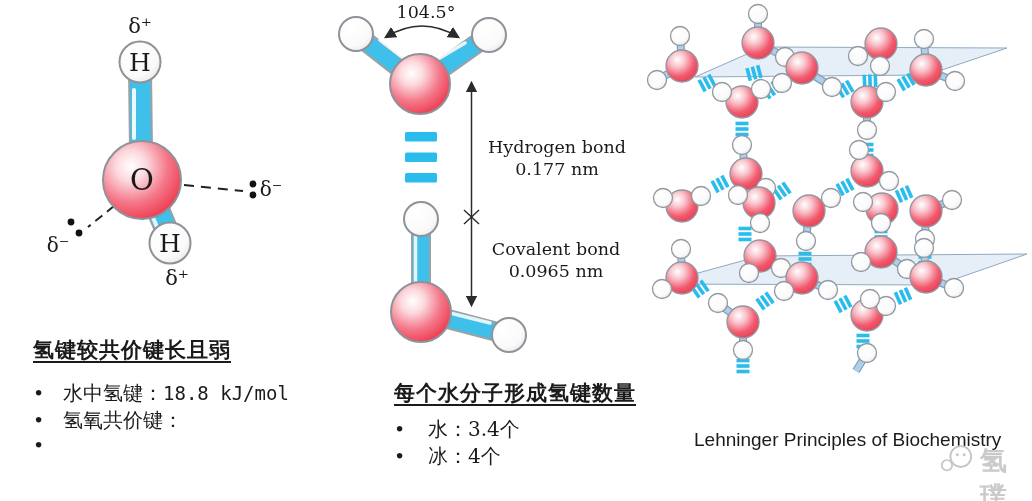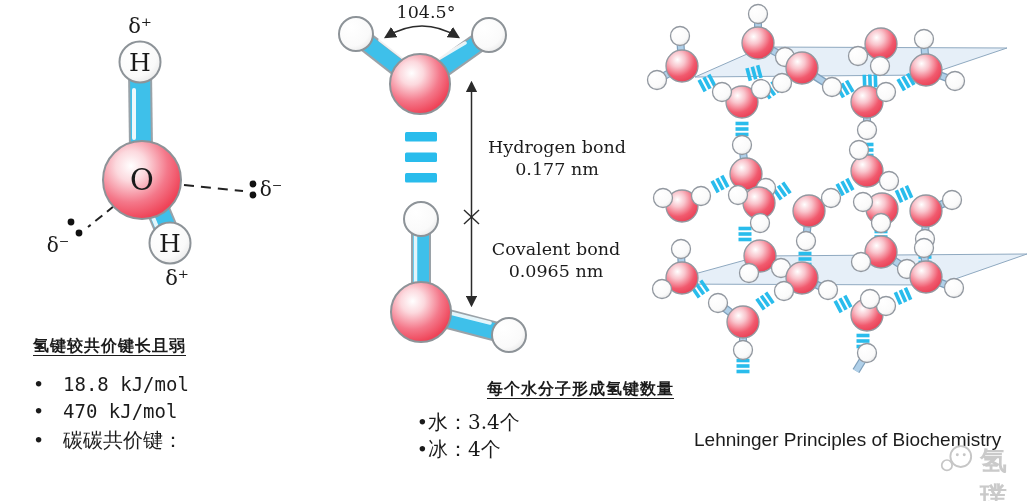--- a/index.html
+++ b/index.html
@@ -3,22 +3,22 @@
 <meta charset="utf-8">
 <style>
   html,body{margin:0;padding:0;background:#fff;}
   .canvas{position:relative;width:1032px;height:501px;background:#ffffff;overflow:hidden;
           font-family:"DejaVu Serif", serif;color:#1b1b1b;}
   .abs{position:absolute;}
   svg text{font-family:"DejaVu Serif", serif;fill:#1b1b1b;}
 
   
   .left-block{left:33px;top:336px;width:305px;}
-  .mid-block{left:394px;top:379px;width:280px;text-align:right;}
-  .cjk-title{font-size:16px;font-weight:bold;text-decoration:underline;
+  .mid-block{left:394px;top:379px;width:280px;}
+  .cjk-title{font-size:21px;font-weight:bold;text-decoration:underline;
              text-underline-offset:4px;letter-spacing:1px;white-space:nowrap;}
   .rows{margin-top:16px;}
   .bullet-row{display:flex;align-items:baseline;height:27px;font-size:20px;white-space:nowrap;}
   .bullet-dot{width:30px;flex:0 0 30px;font-size:19px;}
   .mid-block .bullet-dot{width:34px;flex:0 0 34px;}
   .mono-val{font-family:"DejaVu Sans Mono", monospace;font-size:19px;}
 
   .caption{left:694px;top:429px;font-family:"Liberation Sans", sans-serif;
            font-size:19px;color:#1c1c1c;white-space:nowrap;text-align:right;}
 
@@ -80,29 +80,29 @@
     <text x="177" y="285" font-size="21" text-anchor="middle">δ⁺</text>
     <text x="58" y="252" font-size="20" text-anchor="middle">δ⁻</text>
     <text x="271" y="196" font-size="20" text-anchor="middle">δ⁻</text>
   </svg>
 
   <div class="abs left-block">
     <div class="cjk-title">氢键较共价键长且弱</div>
     <div class="rows">
       <div class="bullet-row">
         <span class="bullet-dot">•</span>
+        <span>水中氢键：</span>
         <span class="mono-val">18.8 kJ/mol</span>
       </div>
       <div class="bullet-row">
         <span class="bullet-dot">•</span>
-        <span class="mono-val">470 kJ/mol</span>
+        <span>氢氧共价键：</span>
       </div>
       <div class="bullet-row">
         <span class="bullet-dot">•</span>
-        <span>碳碳共价键：</span>
       </div>
     </div>
   </div>
 
   <svg class="abs" style="left:330px;top:0" width="330" height="372" viewBox="0 0 330 372">
     <defs>
       <radialGradient id="gO2" cx="36%" cy="32%" r="78%">
         <stop offset="0%" stop-color="#FFFFFF"></stop>
           <stop offset="25%" stop-color="#FCD9DE"></stop>
         <stop offset="60%" stop-color="#F4788A"></stop>

